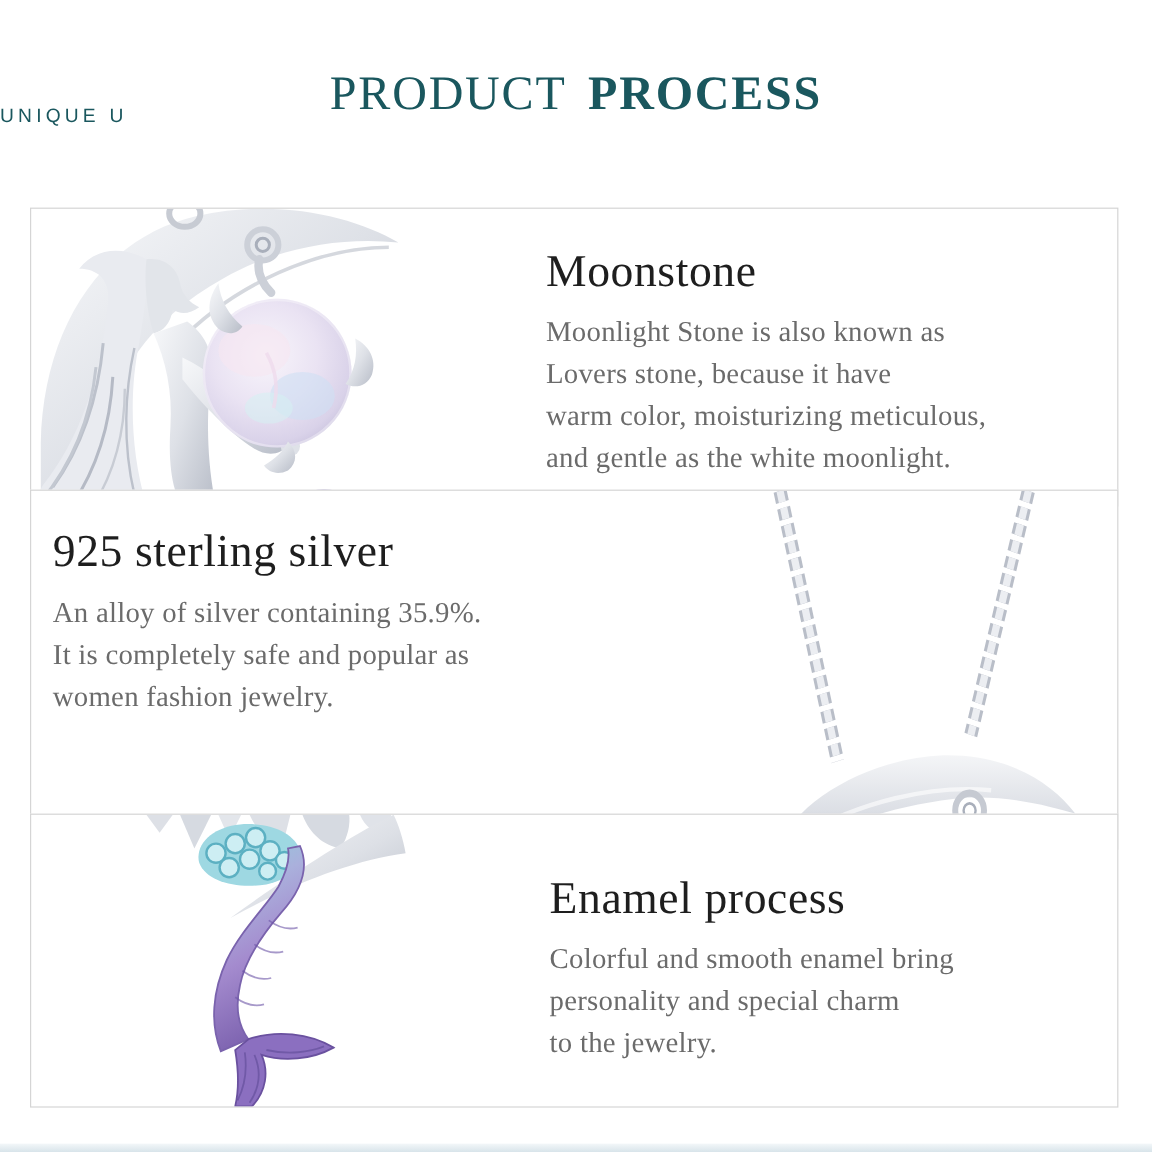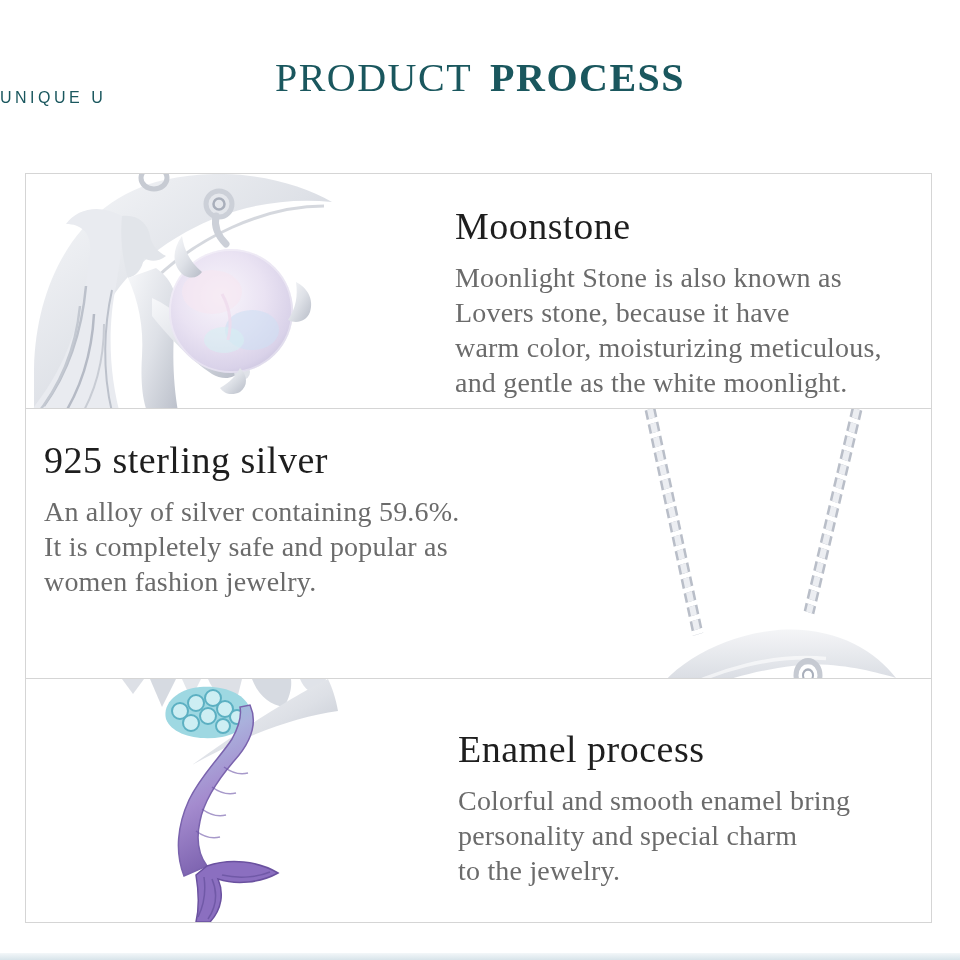--- a/index.html
+++ b/index.html
@@ -29,21 +29,21 @@
   .figure svg{display:block;width:100%;height:100%;}
   .text-block{position:absolute;z-index:2;}
   #text-1{left:429px;top:30px;width:460px;}
   #text-2{left:18px;top:29px;width:460px;}
   #text-3{left:432px;top:48px;width:440px;}
   .sec-heading{
     margin:0;font-size:38px;line-height:44px;font-weight:400;
     color:var(--heading,#1e1e1e);letter-spacing:.5px;
   }
   .sec-body{
-    margin:12px 0 0 0;font-size:28px;line-height:35px;
+    margin:12px 0 0 0;font-size:24px;line-height:35px;
     color:var(--body,#6b6b6b);white-space:pre-line;letter-spacing:.2px;
   }
   .bottom-strip{
     position:absolute;left:0;top:953px;width:960px;height:7px;
     background:linear-gradient(#f3f7f9,#d8e4ea);
   }
 </style>
 </head>
 <body>
 
@@ -138,21 +138,21 @@
       <path d="M 640,238 C 690,214 750,202 800,206" stroke="#ffffff" stroke-width="3" opacity=".6" fill="none"></path>
 
       <circle cx="782" cy="220" r="12" fill="none" stroke="#c6cad2" stroke-width="5"></circle>
       <circle cx="782" cy="220" r="5" fill="none" stroke="#a9afbb" stroke-width="2"></circle>
       <path d="M 780,231 L 777,246" stroke="#c6cad2" stroke-width="8" stroke-linecap="round"></path>
       <ellipse cx="784" cy="251" rx="15" ry="8" fill="#e4e0ef"></ellipse>
     </svg>
   </div>
   <div class="text-block" id="text-2">
     <h2 class="sec-heading">925 sterling silver</h2>
-    <p class="sec-body">An alloy of silver containing 59.6%.
+    <p class="sec-body">An alloy of silver containing 35.9%.
 It is completely safe and popular as
 women fashion jewelry.</p>
   </div>
 </section>
 
 <section class="panel" id="panel-3">
   <div class="figure">
     <svg viewBox="0 0 905 243" preserveAspectRatio="none">
       <defs>
         <linearGradient id="sv3" x1="0" y1="0" x2="1" y2="1">

